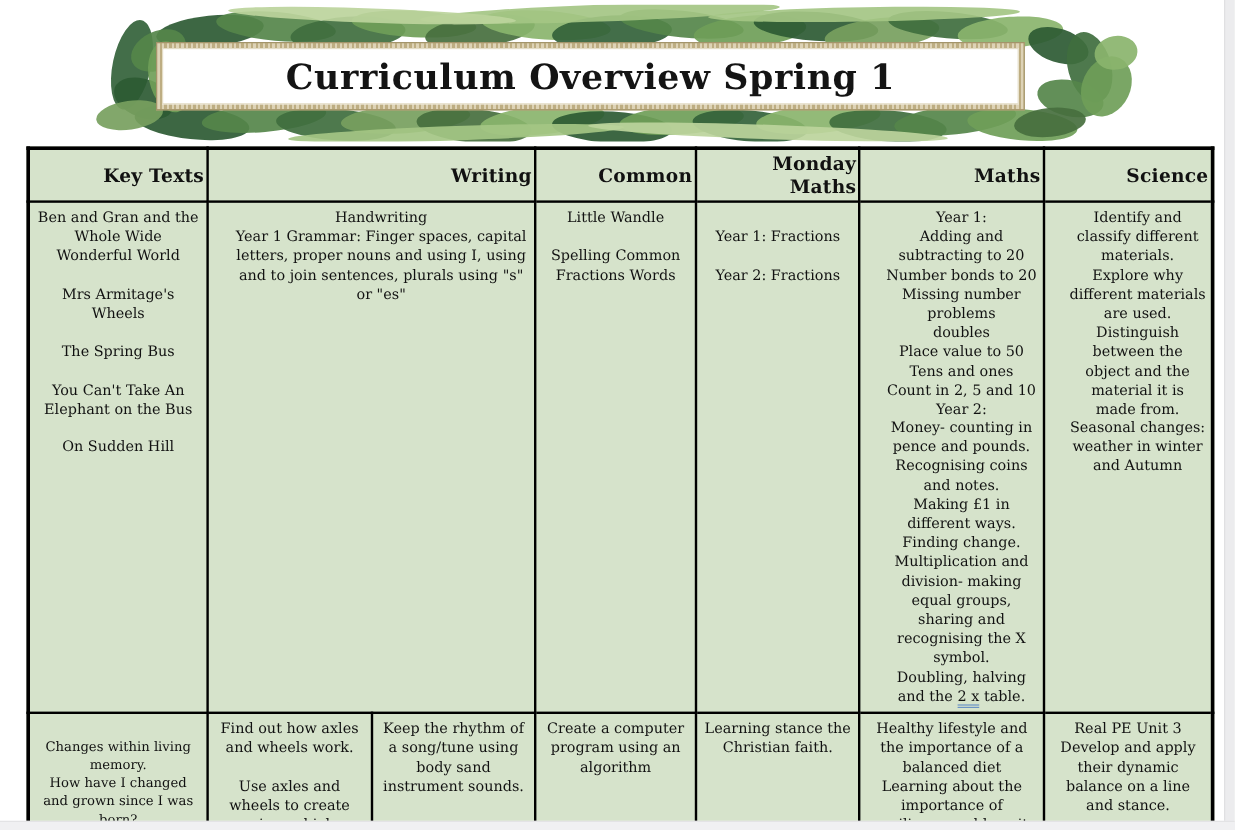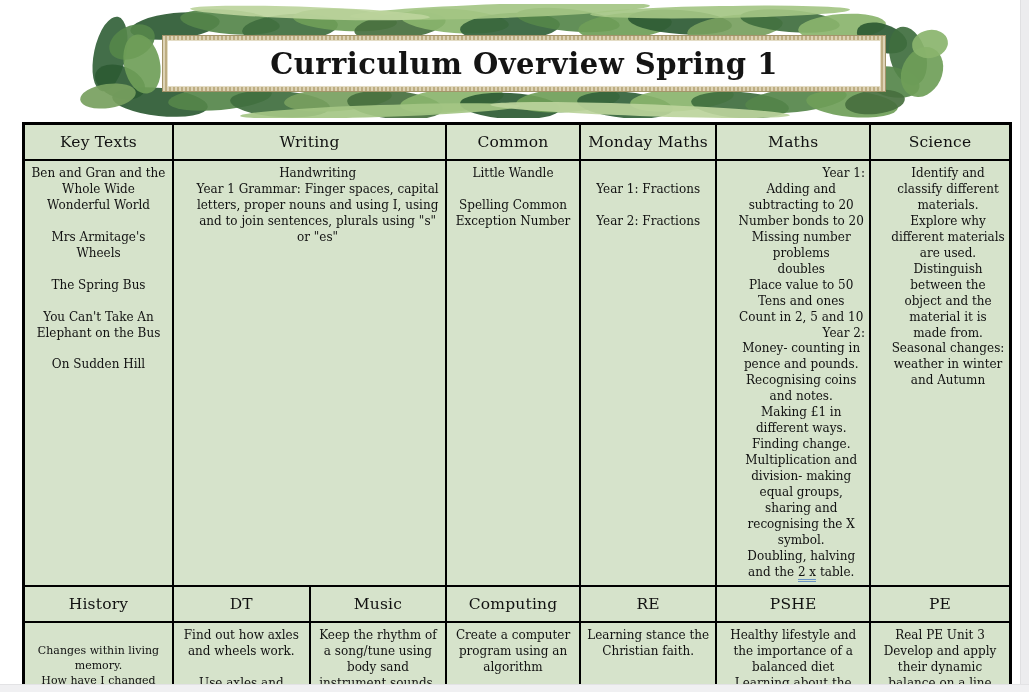--- a/index.html
+++ b/index.html
@@ -7,21 +7,21 @@
   body{
     width:1029px;height:692px;position:relative;overflow:hidden;
     background:#ffffff;
     font-family:"DejaVu Serif", serif;
     color:#111111;
   }
   
   .banner{position:absolute;left:80px;top:4px;width:872px;height:114px;}
   .banner svg{position:absolute;left:0;top:0;}
   .title-frame{
-    position:absolute;left:82px;top:31px;width:714px;height:47px;
+    position:absolute;left:50px;top:31px;width:714px;height:47px;
     background:#c9b88a;
     background-image:repeating-linear-gradient(90deg, rgba(255,255,255,.38) 0 2px, rgba(0,0,0,.06) 2px 4px);
     border:1px solid #a3946a;
     padding:4px;
   }
   .title-inner{
     width:100%;height:100%;background:#ffffff;border:1px solid #e4ddc6;
     display:flex;align-items:center;justify-content:center;box-sizing:border-box;
   }
   .page-title{
@@ -30,34 +30,34 @@
   }
   
   table.curriculum{
     position:absolute;left:22px;top:122px;width:990px;
     border-collapse:collapse;table-layout:fixed;
     border:3px solid #000000;
     background:#d6e3cb;
   }
   th,td{border:2px solid #000000;background:#d6e3cb;}
   th{
-    height:30px;font-size:15.5px;font-weight:400;text-align:center;
+    height:30px;font-size:15.5px;font-weight:700;text-align:right;
     padding:2px 2px;letter-spacing:.2px;
   }
   td{
     vertical-align:top;text-align:center;
     font-size:12px;line-height:1.33;
     padding:5px 6px 4px 6px;
   }
   tr.body-row-1 td{height:330px;}
   tr.body-row-2 td{height:157px;}
   td.cell-small{font-size:11px;line-height:1.38;}
   td.tight{padding-left:20px;padding-right:4px;}
   .line{min-height:1em;}
-  .align-left{text-align:right;}
+  .align-left{text-align:center;}
   .gram-underline{border-bottom:3px double #6b93c5;}
   
   .v-scroll{
     position:absolute;right:0;top:0;width:8px;height:692px;
     background:#ececee;border-left:1px solid #e0e0e2;
   }
   .h-scroll{
     position:absolute;left:0;bottom:0;width:1029px;height:7px;
     background:#f0f0f2;border-top:1px solid #e3e3e5;
   }
@@ -148,21 +148,21 @@
           <div class="line">&nbsp;</div>
           <div class="line">On Sudden Hill</div>
         </td>
     <td class="tight" colspan="2">
           <div class="line">Handwriting</div>
           <div class="line">Year 1 Grammar: Finger spaces, capital letters, proper nouns and using I, using and to join sentences, plurals using "s" or "es"</div>
         </td>
     <td>
           <div class="line">Little Wandle</div>
           <div class="line">&nbsp;</div>
-          <div class="line">Spelling Common Exception Number</div>
+          <div class="line">Spelling Common Fractions Words</div>
         </td>
     <td>
           <div class="line">&nbsp;</div>
           <div class="line">Year 1: Fractions</div>
           <div class="line">&nbsp;</div>
           <div class="line">Year 2: Fractions</div>
         </td>
     <td class="tight">
           <div class="line align-left">Year 1:</div>
           <div class="line">Adding and subtracting to 20</div>
@@ -180,29 +180,20 @@
           <div class="line">Multiplication and division- making equal groups, sharing and recognising the X symbol.</div>
           <div class="line"><span>Doubling, halving and the </span><span class="gram-underline">2 x</span><span> table.</span></div>
         </td>
     <td class="tight">
           <div class="line">Identify and classify different materials.</div>
           <div class="line">Explore why different materials are used.</div>
           <div class="line">Distinguish between the object and the material it is made from.</div>
           <div class="line">Seasonal changes: weather in winter and Autumn</div>
         </td>
   </tr>
-  <tr>
-    <th>History</th>
-    <th>DT</th>
-    <th>Music</th>
-    <th>Computing</th>
-    <th>RE</th>
-    <th>PSHE</th>
-    <th>PE</th>
-  </tr>
   <tr class="body-row-2">
     <td class="cell-small">
           <div class="line">&nbsp;</div>
           <div class="line">Changes within living memory.</div>
           <div class="line">How have I changed and grown since I was born?</div>
         </td>
     <td>
           <div class="line">Find out how axles and wheels work.</div>
           <div class="line">&nbsp;</div>
           <div class="line">Use axles and wheels to create moving vehicles.</div>

